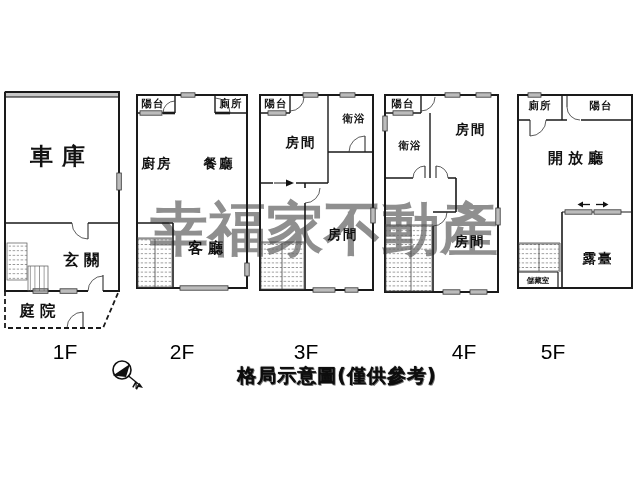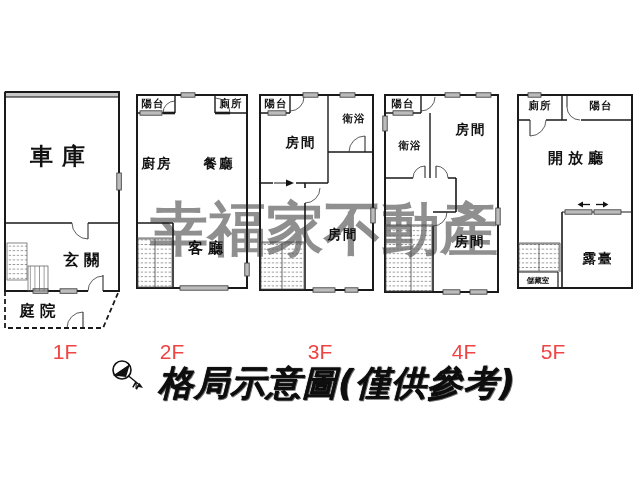--- a/index.html
+++ b/index.html
@@ -31,28 +31,28 @@
   .blk{fill:#111;stroke:none;}
   text.t{font-family:"DejaVu Sans","Liberation Sans",sans-serif;fill:#111;font-weight:bold;text-anchor:middle;}
   .xl{font-size:23px;letter-spacing:9px;}
   .lg{font-size:15.5px;letter-spacing:5px;}
   .lg2{font-size:15px;letter-spacing:5px;}
   .md{font-size:13.5px;letter-spacing:2px;}
   .sm{font-size:10.5px;letter-spacing:1px;}
   .xs{font-size:7.5px;letter-spacing:0px;}
   .flabel{
     position:absolute;top:340px;z-index:2;transform:translateX(-50%);
-    font-size:21px;color:#ef4444;line-height:1.1;
+    font-size:21px;color:#000000;line-height:1.1;
   }
   .title{
     position:absolute;left:337px;top:366px;z-index:2;transform:translateX(-50%);
-    font-size:35px;font-weight:bold;color:#0d0d0d;white-space:nowrap;
+    font-size:19px;font-weight:bold;color:#0d0d0d;white-space:nowrap;
     font-family:"DejaVu Sans","Liberation Sans",sans-serif;
     text-shadow:1px 1px 0 rgba(0,0,0,.55), 0 0 1px #000;
-    letter-spacing:1px;line-height:1;font-style:italic;
+    letter-spacing:1px;line-height:1;
   }
   .compass{position:absolute;left:105px;top:357px;z-index:2;overflow:visible;}
 </style>
 </head>
 <body style="--line: #1a1a1a; --watermark: #8f8f8f; --window: #bcbcbc;">
 
 <div class="stage">
 
   
   <svg width="0" height="0" aria-hidden="true">
@@ -237,22 +237,22 @@
     </g>
     <text class="t sm" x="22" y="14">廁所</text>
     <text class="t sm" x="83" y="14">陽台</text>
     <text class="t lg2" x="60" y="68">開放廳</text>
     <text class="t md" x="80" y="168">露臺</text>
     <text class="t xs" x="20" y="188">儲藏室</text>
   </svg>
 
   
   <div class="flabel" style="left:65px">1F</div>
-  <div class="flabel" style="left:172px">2F</div>
-  <div class="flabel" style="left:320px">3F</div>
+  <div class="flabel" style="left:182px">2F</div>
+  <div class="flabel" style="left:306px">3F</div>
   <div class="flabel" style="left:464px">4F</div>
   <div class="flabel" style="left:553px">5F</div>
 
   
   <svg class="compass" width="44" height="42" viewBox="0 0 44 42">
     <circle cx="17" cy="13" r="9" stroke="#111" stroke-width="1.6" fill="none"></circle>
     <path class="blk" d="M8 18.5 L25 7 L21 20 Z"></path>
     <path d="M23 18.5 L34 27.5" stroke="#111" stroke-width="1.4" fill="none"></path>
     <polygon class="blk" points="38,31 31.6,29.6 34.6,26.1"></polygon>
     <text x="28" y="30" font-size="8.5" font-weight="bold" fill="#111" transform="rotate(30 28 27)" font-family="DejaVu Sans, Liberation Sans, sans-serif">N</text>

